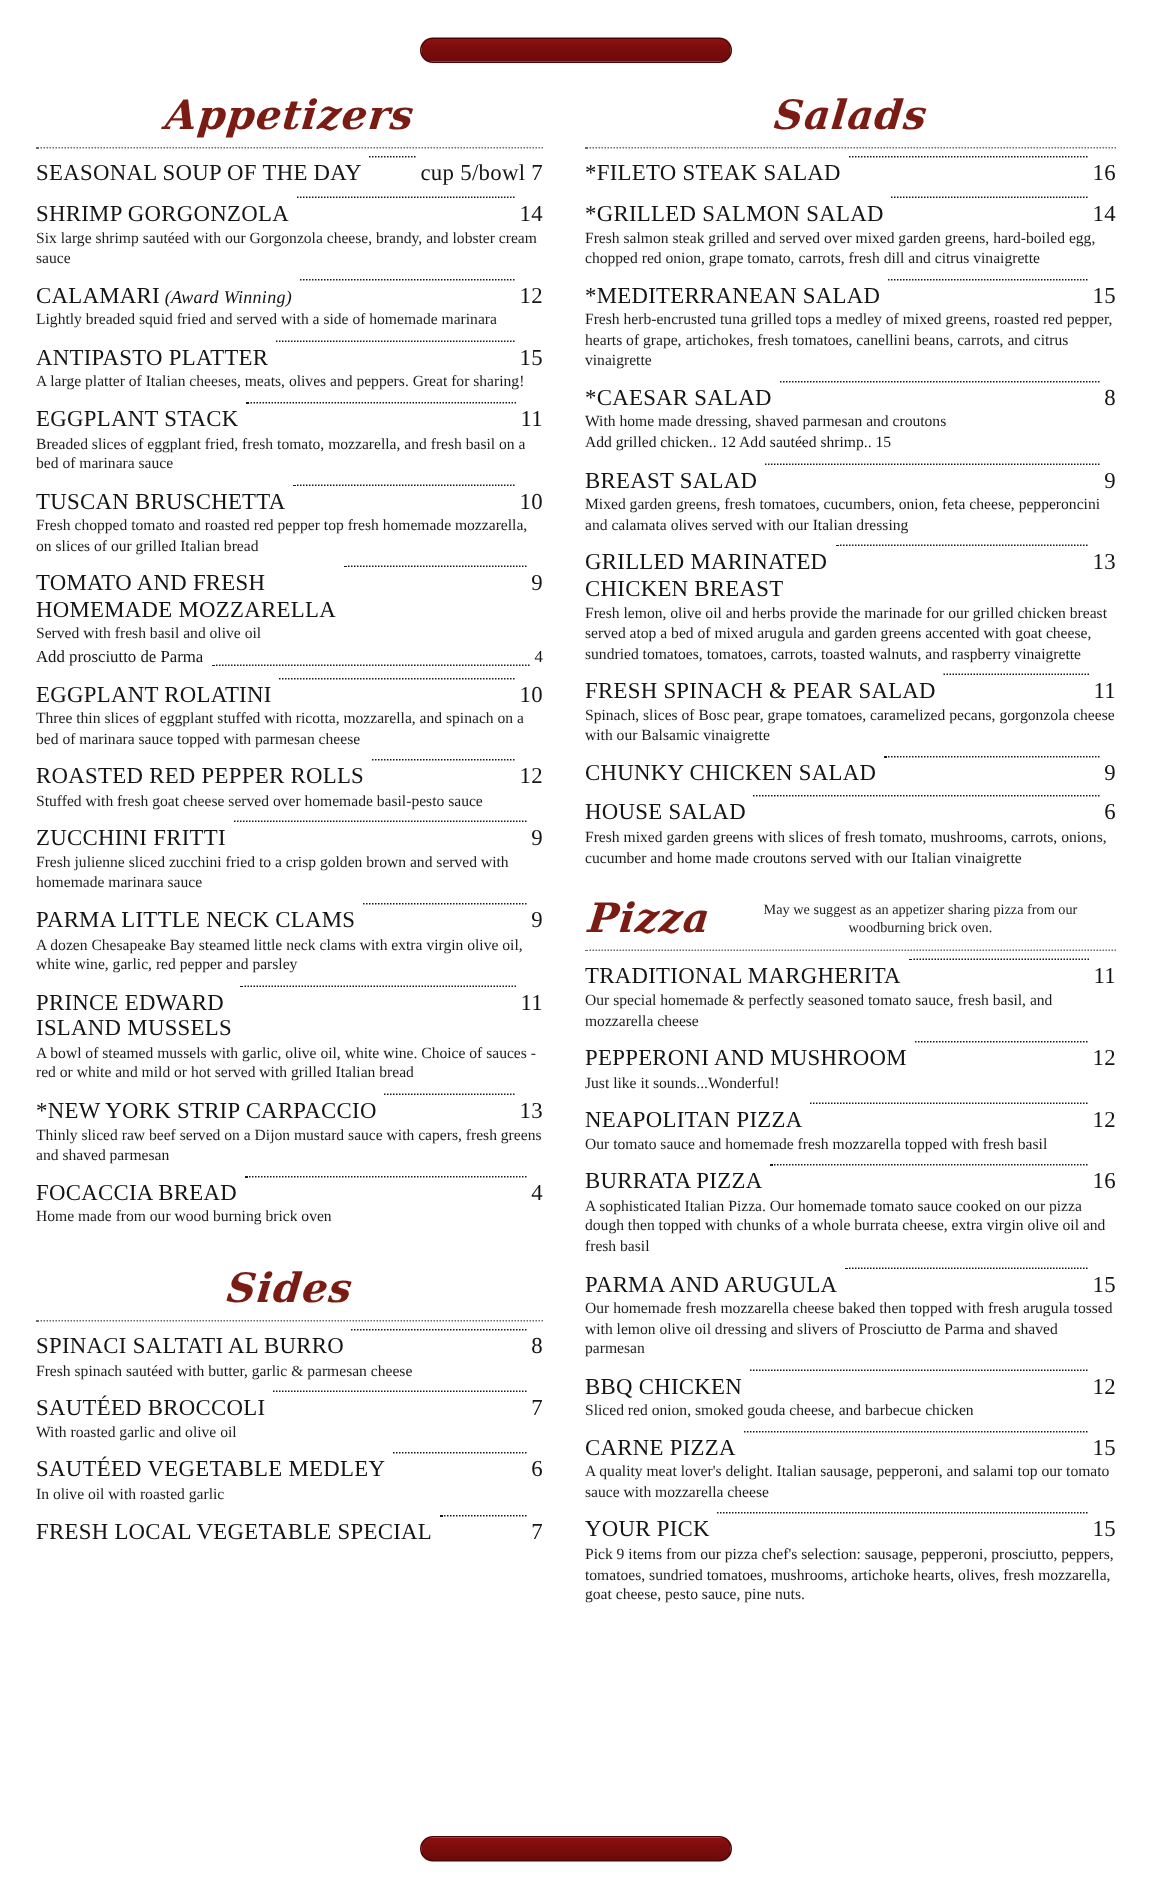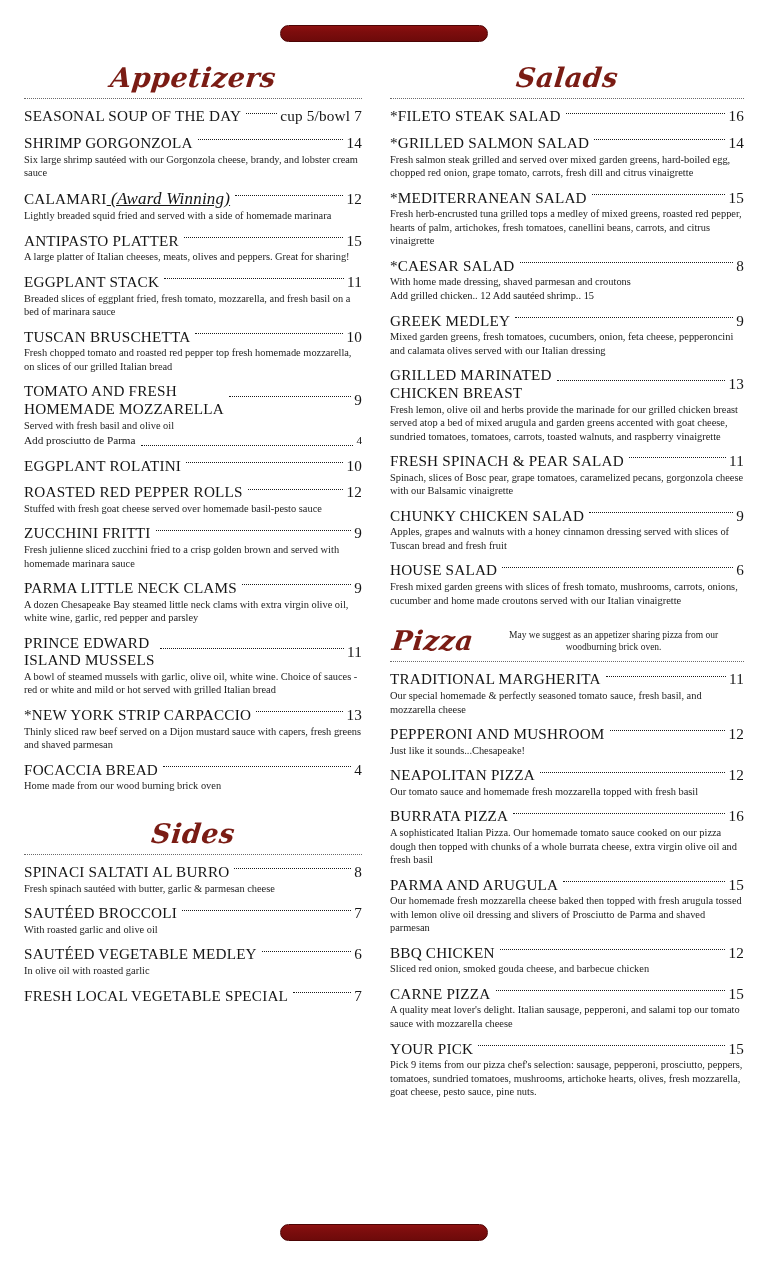--- a/index.html
+++ b/index.html
@@ -91,34 +91,33 @@
     border: 0;
     border-top: 1.4px dotted #6b6b6b;
     margin: 3px 0 8px 0;
     height: 0;
   }
 
   
   .item { margin-bottom: 9px; }
   .item-title-row {
     display: flex;
-    align-items: center;
+    align-items: flex-start;
     font-size: 15.2px;
     letter-spacing: 0.2px;
     line-height: 1.16;
     font-weight: normal;
   }
   .item-name {
     white-space: pre-line;
     flex: 0 1 auto;
   }
   .item-name .award {
     font-style: italic;
-    font-size: 17px;
-    text-decoration: underline;
+    font-size: 12px;
   }
   .leader {
     flex: 1 1 auto;
     margin: 0 3px 0 5px;
     border-bottom: 1.6px dotted #1a1a1a;
     transform: translateY(-3px);
     min-width: 12px;
   }
   .price {
     flex: 0 0 auto;
@@ -224,20 +223,21 @@
               <span class="leader"></span>
               <span class="price">4</span>
             </div>
           </div>
           <div class="item">
             <div class="item-title-row">
               <span class="item-name">EGGPLANT ROLATINI</span>
               <span class="leader"></span>
               <span class="price">10</span>
             </div>
+            <div class="desc">Three thin slices of eggplant stuffed with ricotta, mozzarella, and spinach on a bed of marinara sauce topped with parmesan cheese</div>
           </div>
           <div class="item">
             <div class="item-title-row">
               <span class="item-name">ROASTED RED PEPPER ROLLS</span>
               <span class="leader"></span>
               <span class="price">12</span>
             </div>
             <div class="desc">Stuffed with fresh goat cheese served over homemade basil-pesto sauce</div>
           </div>
           <div class="item">
@@ -346,34 +346,34 @@
               <span class="price">14</span>
             </div>
             <div class="desc">Fresh salmon steak grilled and served over mixed garden greens, hard-boiled egg, chopped red onion, grape tomato, carrots, fresh dill and citrus vinaigrette</div>
           </div>
           <div class="item">
             <div class="item-title-row">
               <span class="item-name">*MEDITERRANEAN SALAD</span>
               <span class="leader"></span>
               <span class="price">15</span>
             </div>
-            <div class="desc">Fresh herb-encrusted tuna grilled tops a medley of mixed greens, roasted red pepper, hearts of palm, artichokes, fresh tomatoes, canellini beans, carrots, and citrus vinaigrette</div>
+            <div class="desc">Fresh herb-encrusted tuna grilled tops a medley of mixed greens, roasted red pepper, hearts of grape, artichokes, fresh tomatoes, canellini beans, carrots, and citrus vinaigrette</div>
           </div>
           <div class="item">
             <div class="item-title-row">
               <span class="item-name">*CAESAR SALAD</span>
               <span class="leader"></span>
               <span class="price">8</span>
             </div>
             <div class="desc">With home made dressing, shaved parmesan and croutons</div>
             <div class="subline">Add grilled chicken.. 12     Add sautéed shrimp.. 15</div>
           </div>
           <div class="item">
             <div class="item-title-row">
-              <span class="item-name">GREEK MEDLEY</span>
+              <span class="item-name">BREAST SALAD</span>
               <span class="leader"></span>
               <span class="price">9</span>
             </div>
             <div class="desc">Mixed garden greens, fresh tomatoes, cucumbers, onion, feta cheese, pepperoncini and calamata olives served with our Italian dressing</div>
           </div>
           <div class="item">
             <div class="item-title-row">
               <span class="item-name">GRILLED MARINATED
 CHICKEN BREAST</span>
               <span class="leader"></span>
@@ -388,21 +388,20 @@
               <span class="price">11</span>
             </div>
             <div class="desc">Spinach, slices of Bosc pear, grape tomatoes, caramelized pecans, gorgonzola cheese with our Balsamic vinaigrette</div>
           </div>
           <div class="item">
             <div class="item-title-row">
               <span class="item-name">CHUNKY CHICKEN SALAD</span>
               <span class="leader"></span>
               <span class="price">9</span>
             </div>
-            <div class="desc">Apples, grapes and walnuts with a honey cinnamon dressing served with slices of Tuscan bread and fresh fruit</div>
           </div>
           <div class="item">
             <div class="item-title-row">
               <span class="item-name">HOUSE SALAD</span>
               <span class="leader"></span>
               <span class="price">6</span>
             </div>
             <div class="desc">Fresh mixed garden greens with slices of fresh tomato, mushrooms, carrots, onions, cucumber and home made croutons served with our Italian vinaigrette</div>
           </div>
         </div>
@@ -424,21 +423,21 @@
               <span class="price">11</span>
             </div>
             <div class="desc">Our special homemade &amp; perfectly seasoned tomato sauce, fresh basil, and mozzarella cheese</div>
           </div>
           <div class="item">
             <div class="item-title-row">
               <span class="item-name">PEPPERONI AND MUSHROOM</span>
               <span class="leader"></span>
               <span class="price">12</span>
             </div>
-            <div class="desc">Just like it sounds...Chesapeake!</div>
+            <div class="desc">Just like it sounds...Wonderful!</div>
           </div>
           <div class="item">
             <div class="item-title-row">
               <span class="item-name">NEAPOLITAN PIZZA</span>
               <span class="leader"></span>
               <span class="price">12</span>
             </div>
             <div class="desc">Our tomato sauce and homemade fresh mozzarella topped with fresh basil</div>
           </div>
           <div class="item">

